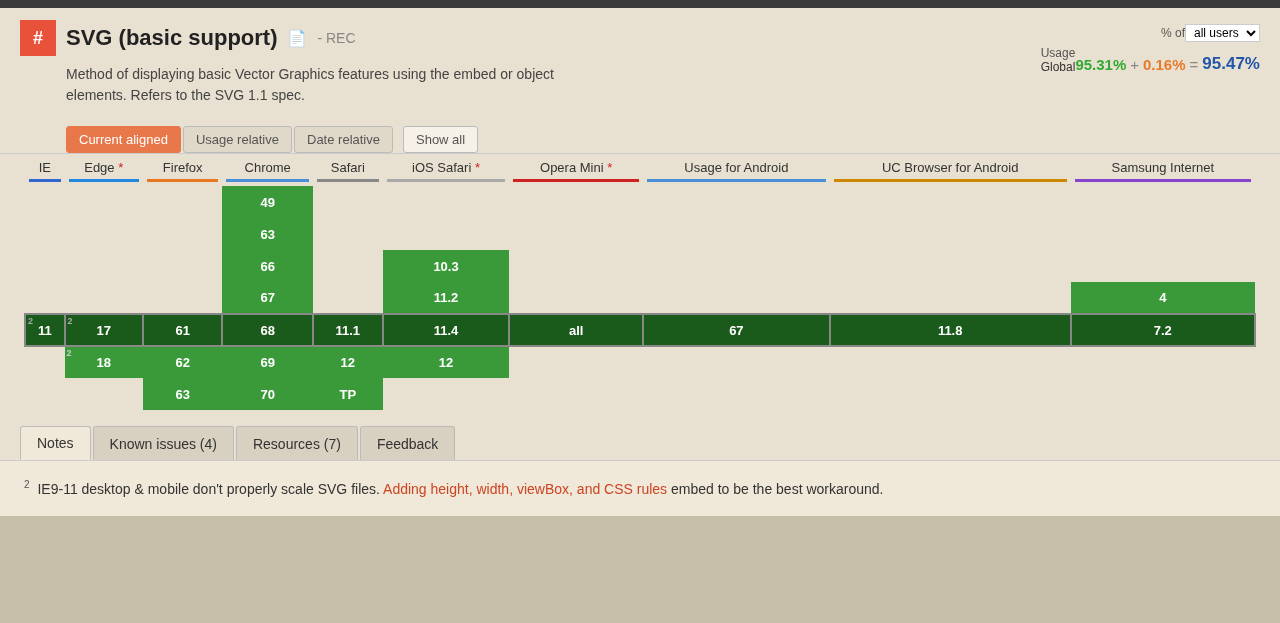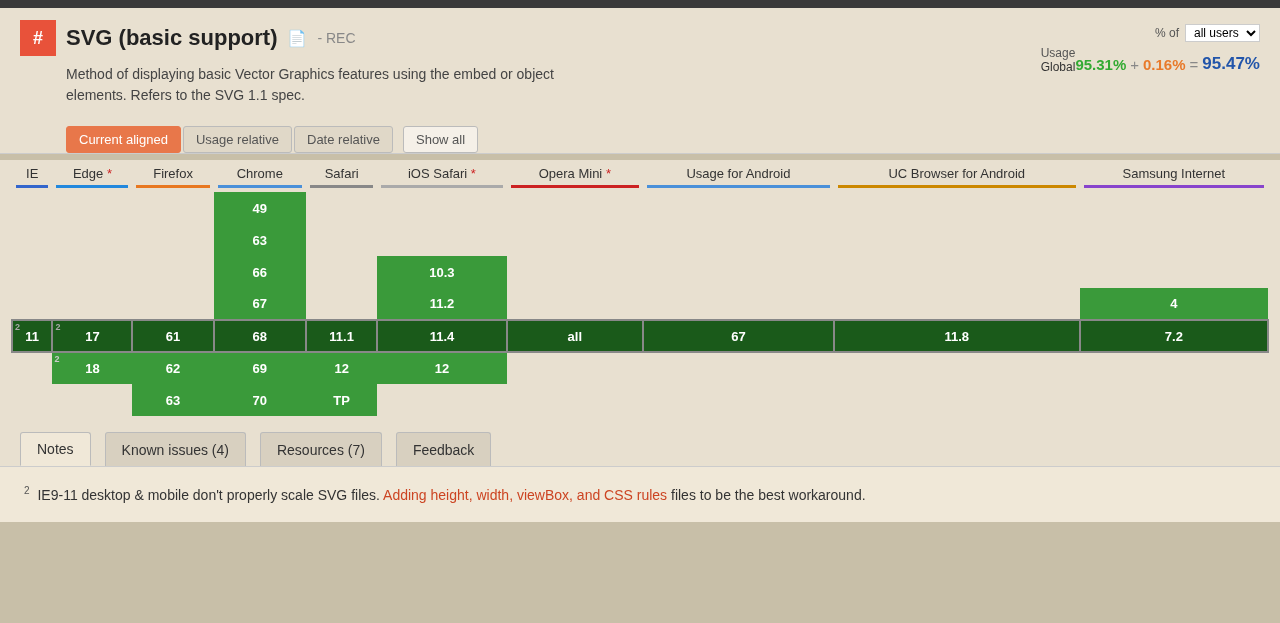--- a/index.html
+++ b/index.html
@@ -114,23 +114,22 @@
       background: #f5f0e8;
       color: #555;
       margin-left: 8px;
     }
     .main-content {
       background: #e8e0d0;
       padding: 0 0 0 0;
     }
     .compat-table-wrap {
       overflow-x: auto;
-      padding: 0 11px;
+      padding: 0 24px;
       padding-bottom: 8px;
-      margin-top: 6px;
     }
     .compat-table {
       border-collapse: collapse;
       width: 100%;
       min-width: 900px;
     }
     .compat-table th {
       text-align: center;
       font-weight: normal;
       font-size: 13px;
@@ -175,21 +174,21 @@
       background: #1a5a1a;
       color: white;
       font-weight: bold;
       border: 2px solid #888;
     }
     .cell-empty {
       background: transparent;
     }
     .tabs-row {
       display: flex;
-      gap: 12px;
+      gap: 0;
       margin-top: 8px;
       padding: 0 20px;
       border-bottom: none;
     }
     .tab-btn {
       padding: 8px 16px;
       border: 1px solid #bbb;
       border-bottom: none;
       background: #d8d0c0;
       color: #333;
@@ -234,21 +233,21 @@
         <div class="hash-icon">
           <span>#</span>
         </div>
         <span class="page-title">SVG (basic support)</span>
         <span class="doc-icon" style="font-size:16px;">📄</span>
         <span class="rec-badge">- REC</span>
       </div>
       <div class="description">Method of displaying basic Vector Graphics features using the embed or object elements. Refers to the SVG 1.1 spec.</div>
     </div>
     <div class="header-right">
-      <div style="display:flex; align-items:center; gap:6px; margin-bottom:4px;">
+      <div style="display:flex; align-items:center; margin-bottom:4px;">
         <span style="font-size:12px; color:#555;">% of</span>
         <select style="font-size:12px; border:1px solid #ccc; background:#fff; padding:0 4px;">
           <option>all users</option>
         </select>
       </div>
       <div style="display:flex; align-items:flex-end;">
         <div>
           <div style="font-size:12px;color:#555;">Usage</div>
           <div style="font-size:12px;color:#333;">Global</div>
         </div>
@@ -447,15 +446,15 @@
     <button class="tab-btn">Resources (7)</button>
     <button class="tab-btn">Feedback</button>
   </div>
 
   <div class="notes-section">
     <span class="note-ref">2</span>
     <span>IE9-11 desktop &amp; mobile don't properly scale SVG files.</span>
     <span> </span>
     <a class="note-link" href="#">Adding height, width, viewBox, and CSS rules</a>
     <span> </span>
-    <span>files to be the best workaround.</span>
+    <span>embed to be the best workaround.</span>
   </div>
 </div>
 
 </body></html>

